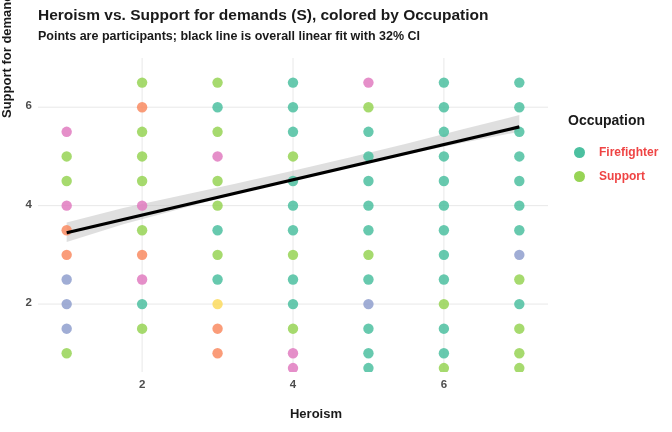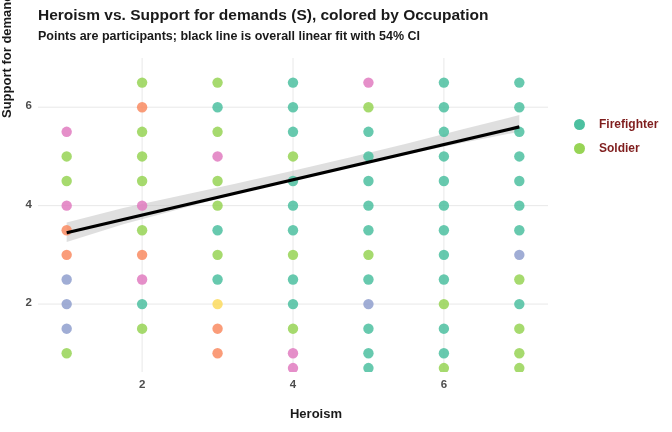--- a/index.html
+++ b/index.html
@@ -54,29 +54,29 @@
   .legend-title{
     font-size:14px;color:#1a1a1a;margin:0 0 12px 0;white-space:nowrap;
   }
   .legend-item{
     display:flex;align-items:center;height:24px;
   }
   .legend-swatch{
     width:11px;height:11px;border-radius:50%;
     margin-left:6px;margin-right:14px;flex:none;
   }
-  .legend-label{font-size:12px;color:#7f1d1d;white-space:nowrap;}
+  .legend-label{font-size:12px;color:#ef4444;white-space:nowrap;}
 </style>
 </head>
 <body>
 
 <div id="root">
 
   <div class="title">Heroism vs. Support for demands (S), colored by Occupation</div>
-  <div class="subtitle">Points are participants; black line is overall linear fit with 54% CI</div>
+  <div class="subtitle">Points are participants; black line is overall linear fit with 32% CI</div>
 
   <div class="ylab">Support for demands (S)</div>
   <div class="xlab">Heroism</div>
 
   <div id="panel">
     <svg id="plotsvg" width="510" height="314">
         <g>
           <line x1="0" y1="246.08150470219437" x2="510" y2="246.08150470219437" stroke="#e8e8e8" stroke-width="1"></line>
           <line x1="0" y1="147.64890282131663" x2="510" y2="147.64890282131663" stroke="#e8e8e8" stroke-width="1"></line>
           <line x1="0" y1="49.216300940438884" x2="510" y2="49.216300940438884" stroke="#e8e8e8" stroke-width="1"></line>
@@ -179,25 +179,26 @@
   <div id="ticklayer">
       <div class="tick ytick" style="left: 10px; top: 296.082px;">2</div>
       <div class="tick ytick" style="left: 10px; top: 197.649px;">4</div>
       <div class="tick ytick" style="left: 10px; top: 99.2163px;">6</div>
       <div class="tick xtick" style="left: 130.112px; top: 378px;">2</div>
       <div class="tick xtick" style="left: 281px; top: 378px;">4</div>
       <div class="tick xtick" style="left: 431.888px; top: 378px;">6</div>
     </div>
 
   <div id="legend">
+    <div class="legend-title">Occupation</div>
     <div id="legend-items">
         <div class="legend-item">
           <span class="legend-swatch" style="background: rgb(76, 192, 160);"></span>
           <span class="legend-label">Firefighter</span>
         </div>
         <div class="legend-item">
           <span class="legend-swatch" style="background: rgb(151, 212, 85);"></span>
-          <span class="legend-label">Soldier</span>
+          <span class="legend-label">Support</span>
         </div>
       </div>
   </div>
 
 </div>
 
 </body></html>

